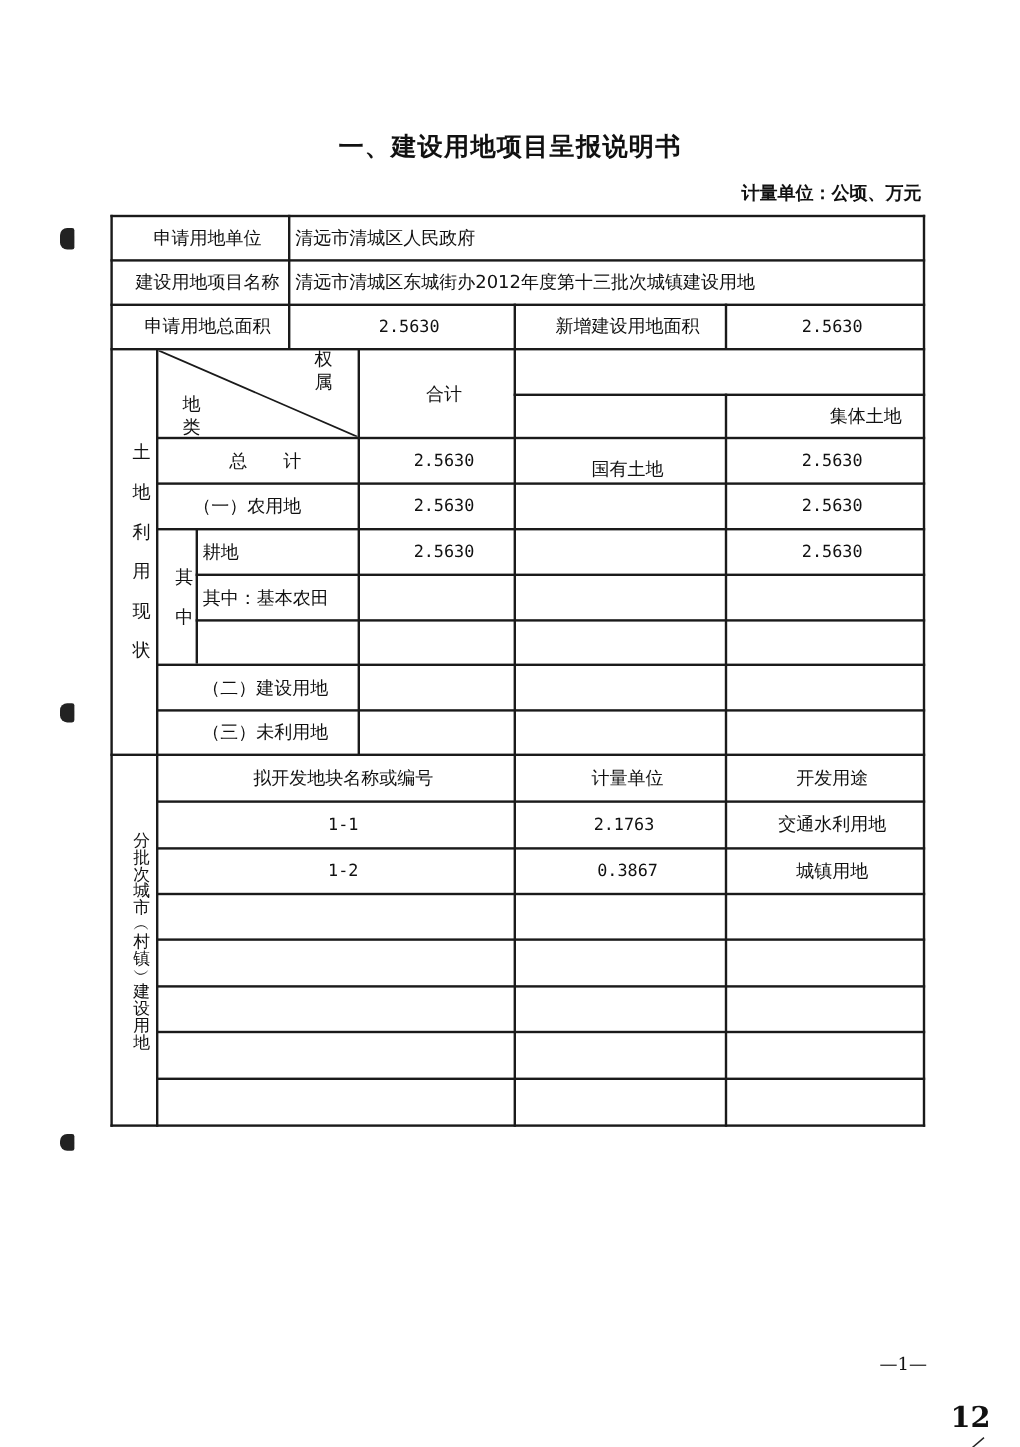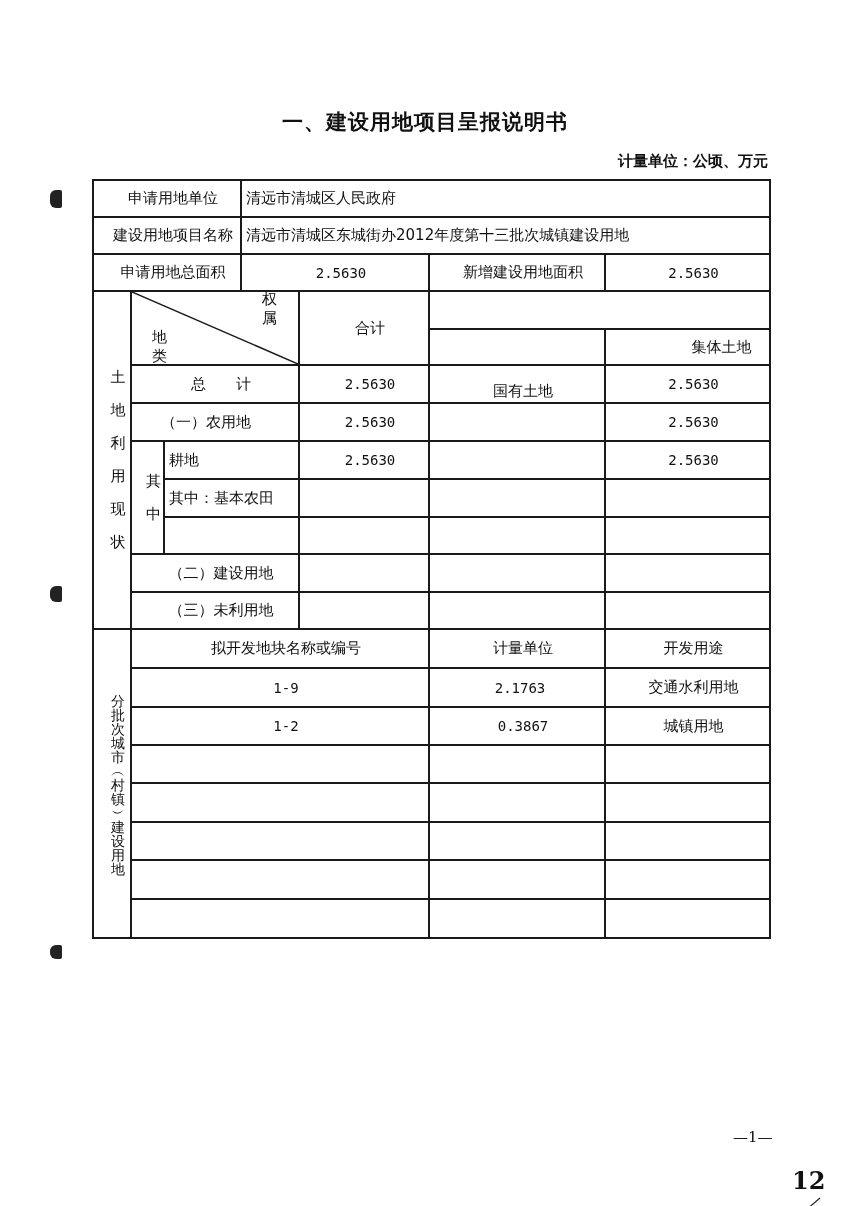--- a/index.html
+++ b/index.html
@@ -142,21 +142,21 @@
     <span>建</span>
     <span>设</span>
     <span>用</span>
     <span>地</span>
   </div>
 
   <div class="cell" style="left:132px;top:630px;width:296px;height:37px;">拟开发地块名称或编号</div>
   <div class="cell" style="left:430px;top:630px;width:174px;height:37px;">计量单位</div>
   <div class="cell" style="left:606px;top:630px;width:163px;height:37px;">开发用途</div>
 
-  <div class="cell num" style="left:132px;top:669px;width:296px;height:37px;">1-9</div>
+  <div class="cell num" style="left:132px;top:669px;width:296px;height:37px;">1-1</div>
   <div class="cell num" style="left:430px;top:669px;width:168px;height:37px;">2.1763</div>
   <div class="cell" style="left:606px;top:669px;width:163px;height:37px;">交通水利用地</div>
 
   <div class="cell num" style="left:132px;top:708px;width:296px;height:36px;">1-2</div>
   <div class="cell num" style="left:430px;top:708px;width:174px;height:36px;">0.3867</div>
   <div class="cell" style="left:606px;top:708px;width:163px;height:36px;">城镇用地</div>
 </div>
 
 <div class="mark" style="left:50px;top:190px;width:12px;height:18px;border-radius:6px 2px 2px 6px;"></div>
 <div class="mark" style="left:50px;top:586px;width:12px;height:16px;border-radius:6px 2px 2px 6px;"></div>

